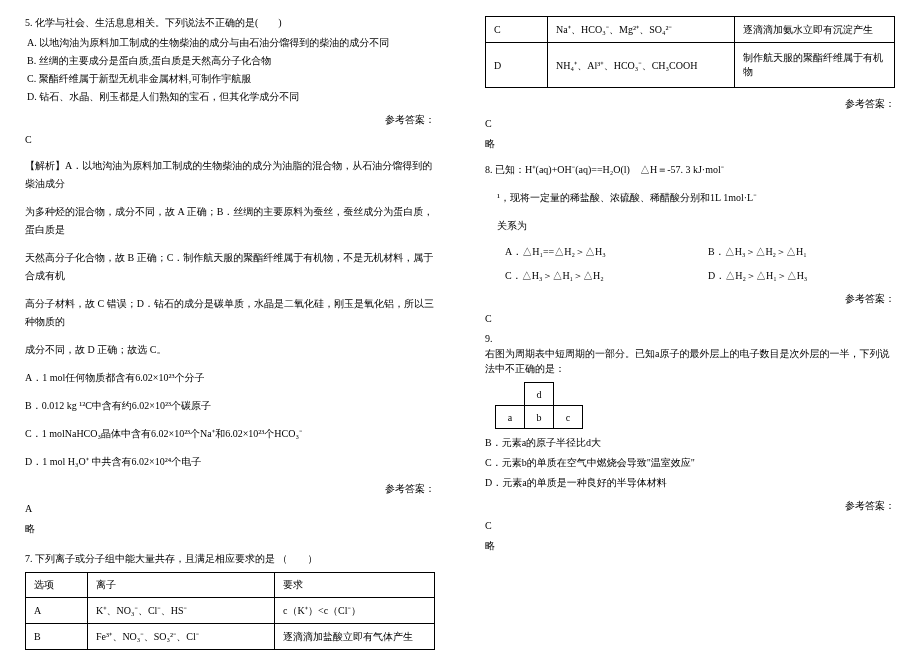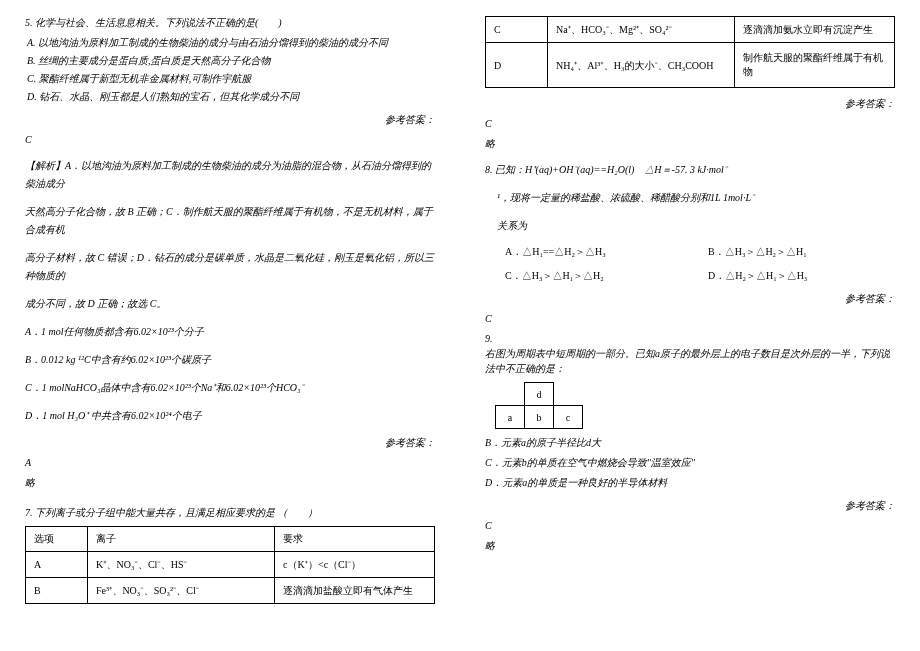--- a/index.html
+++ b/index.html
@@ -12,21 +12,21 @@
       width: 920px;
       height: 651px;
       display: flex;
     }
     .column {
       width: 50%;
       padding: 10px 25px;
       box-sizing: border-box;
     }
     .col-left { border-right: 0px solid #ccc; }
-    p { margin: 5px 0; line-height: 1.5; font-style: italic; }
+    p { margin: 5px 0; line-height: 1.5; }
     .spaced-line { margin: 10px 0; line-height: 1.8; }
     .small-gap { margin: 3px 2px; }
     .answer-label { margin-top: 8px; margin-bottom: 2px; text-align: right; }
     table {
       border-collapse: collapse;
       margin: 6px 0;
     }
     table td, table th {
       border: 1px solid #000;
       padding: 5px 8px;
@@ -52,20 +52,21 @@
 
 <div class="column col-left">
   <p>5. 化学与社会、生活息息相关。下列说法不正确的是(　　)</p>
   <p class="small-gap">A. 以地沟油为原料加工制成的生物柴油的成分与由石油分馏得到的柴油的成分不同</p>
   <p class="small-gap">B. 丝绸的主要成分是蛋白质,蛋白质是天然高分子化合物</p>
   <p class="small-gap">C. 聚酯纤维属于新型无机非金属材料,可制作宇航服</p>
   <p class="small-gap">D. 钻石、水晶、刚玉都是人们熟知的宝石，但其化学成分不同</p>
   <p class="answer-label">参考答案：</p>
   <p>C</p>
   <p class="spaced-line">【解析】A．以地沟油为原料加工制成的生物柴油的成分为油脂的混合物，从石油分馏得到的柴油成分</p>
+  <p class="spaced-line">为多种烃的混合物，成分不同，故 A 正确；B．丝绸的主要原料为蚕丝，蚕丝成分为蛋白质，蛋白质是</p>
   <p class="spaced-line">天然高分子化合物，故 B 正确；C．制作航天服的聚酯纤维属于有机物，不是无机材料，属于合成有机</p>
   <p class="spaced-line">高分子材料，故 C 错误；D．钻石的成分是碳单质，水晶是二氧化硅，刚玉是氧化铝，所以三种物质的</p>
   <p class="spaced-line">成分不同，故 D 正确；故选 C。</p>
 
   <p class="spaced-line">A．1 mol任何物质都含有6.02×10²³个分子</p>
   <p class="spaced-line">B．0.012 kg ¹²C中含有约6.02×10²³个碳原子</p>
   <p class="spaced-line">C．1 molNaHCO₃晶体中含有6.02×10²³个Na⁺和6.02×10²³个HCO₃⁻</p>
   <p class="spaced-line">D．1 mol H₃O⁺ 中共含有6.02×10²⁴个电子</p>
   <p class="answer-label">参考答案：</p>
   <p>A</p>
@@ -96,21 +97,21 @@
 <div class="column">
   <table class="ion-table">
     <tbody>
         <tr>
       <td style="width:45px">C</td>
       <td style="width:170px">Na⁺、HCO₃⁻、Mg²⁺、SO₄²⁻</td>
       <td>逐滴滴加氨水立即有沉淀产生</td>
     </tr>
     <tr>
       <td>D</td>
-      <td style="height:34px">NH₄⁺、Al³⁺、H₃的大小⁻、CH₃COOH</td>
+      <td style="height:34px">NH₄⁺、Al³⁺、HCO₃⁻、CH₃COOH</td>
       <td>制作航天服的聚酯纤维属于有机物</td>
     </tr>
   </tbody>
     </table>
   <p class="answer-label">参考答案：</p>
   <p>C</p>
   <p>略</p>
 
   <p class="spaced-line">8. 已知：H⁺(aq)+OH⁻(aq)==H₂O(l)　△H＝-57. 3 kJ·mol⁻</p>
   <p class="spaced-line" style="padding-left:12px">¹，现将一定量的稀盐酸、浓硫酸、稀醋酸分别和1L 1mol·L⁻</p>

